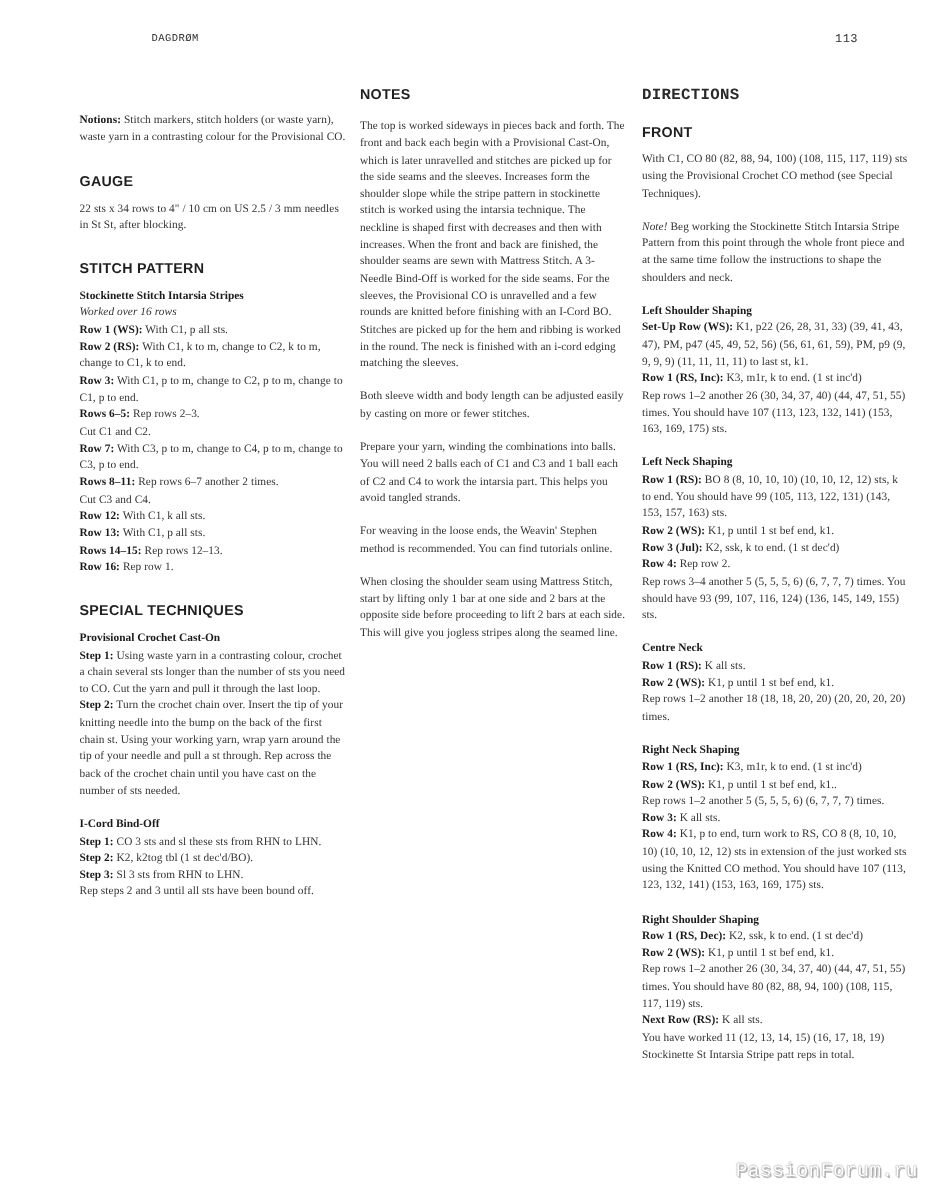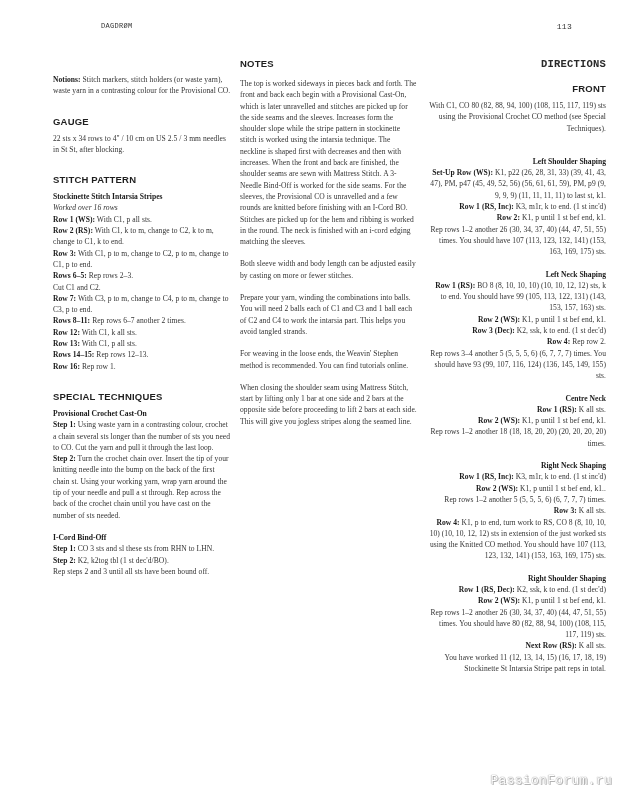--- a/index.html
+++ b/index.html
@@ -11,21 +11,21 @@
   .running-head {
     position: absolute; top: 22px;
     font-family: "Liberation Mono", "DejaVu Sans Mono", monospace;
     font-size: 7px; letter-spacing: 0.3px; color: #333;
   }
   .running-head.left { left: 53px; padding-left: 48px; }
   .running-head.right { right: 54px; font-family: Liberation Mono, monospace; font-size: 8px; }
   .col { position: absolute; top: 58px; }
   .col1 { left: 53px; width: 178px; margin-top: 16px; }
   .col2 { left: 240px; width: 178px; }
-  .col3 { left: 428px; width: 178px; text-align: right; }
+  .col3 { left: 428px; width: 178px; }
   .p {
     font-family: "Liberation Serif", "DejaVu Serif", serif;
     font-size: 7.55px; line-height: 11.3px; margin: 0; color: #333;
     letter-spacing: 0.05px;
   }
   .p b { color: #1a1a1a; font-weight: bold; }
   .p i { font-style: italic; }
   .h-sans {
     font-family: "Liberation Sans", "DejaVu Sans", sans-serif;
     font-weight: bold; font-size: 9.5px; letter-spacing: 0.2px;
@@ -63,38 +63,40 @@
   <p class="sub">Stockinette Stitch Intarsia Stripes</p>
   <p class="p"><i>Worked over 16 rows</i></p>
   <div id="sp-rows">
       <p class="p"><b>Row 1 (WS):</b><span> With C1, p all sts.</span></p>
       <p class="p"><b>Row 2 (RS):</b><span> With C1, k to m, change to C2, k to m, change to C1, k to end.</span></p>
       <p class="p"><b>Row 3:</b><span> With C1, p to m, change to C2, p to m, change to C1, p to end.</span></p>
       <p class="p"><b>Rows 6–5:</b><span> Rep rows 2–3.</span></p>
       <p class="p"><span>Cut C1 and C2.</span></p>
       <p class="p"><b>Row 7:</b><span> With C3, p to m, change to C4, p to m, change to C3, p to end.</span></p>
       <p class="p"><b>Rows 8–11:</b><span> Rep rows 6–7 another 2 times.</span></p>
+      <p class="p"><span>Cut C3 and C4.</span></p>
       <p class="p"><b>Row 12:</b><span> With C1, k all sts.</span></p>
       <p class="p"><b>Row 13:</b><span> With C1, p all sts.</span></p>
       <p class="p"><b>Rows 14–15:</b><span> Rep rows 12–13.</span></p>
       <p class="p"><b>Row 16:</b><span> Rep row 1.</span></p>
     </div>
   <div class="gap-l"></div>
   <h3 class="h-sans">SPECIAL TECHNIQUES</h3>
   <div style="height:6px"></div>
   <p class="sub">Provisional Crochet Cast-On</p>
   <div id="prov-steps">
       <p class="p"><b>Step 1:</b><span> Using waste yarn in a contrasting colour, crochet a chain several sts longer than the number of sts you need to CO. Cut the yarn and pull it through the last loop.</span></p>
       <p class="p"><b>Step 2:</b><span> Turn the crochet chain over. Insert the tip of your knitting needle into the bump on the back of the first chain st. Using your working yarn, wrap yarn around the tip of your needle and pull a st through. Rep across the back of the crochet chain until you have cast on the number of sts needed.</span></p>
     </div>
   <div class="gap-s"></div>
   <p class="sub">I-Cord Bind-Off</p>
   <div id="icord-steps">
       <p class="p"><b>Step 1:</b><span> CO 3 sts and sl these sts from RHN to LHN.</span></p>
       <p class="p"><b>Step 2:</b><span> K2, k2tog tbl (1 st dec'd/BO).</span></p>
+      <p class="p"><b>Step 3:</b><span> Sl 3 sts from RHN to LHN.</span></p>
     </div>
   <p class="p">Rep steps 2 and 3 until all sts have been bound off.</p>
 </div>
 
 <div class="col col2">
   <h3 class="h-sans">NOTES</h3>
   <div style="height:9px"></div>
   <div id="notes-paras">
       <p class="p">The top is worked sideways in pieces back and forth. The front and back each begin with a Provisional Cast-On, which is later unravelled and stitches are picked up for the side seams and the sleeves. Increases form the shoulder slope while the stripe pattern in stockinette stitch is worked using the intarsia technique. The neckline is shaped first with decreases and then with increases. When the front and back are finished, the shoulder seams are sewn with Mattress Stitch. A 3-Needle Bind-Off is worked for the side seams. For the sleeves, the Provisional CO is unravelled and a few rounds are knitted before finishing with an I-Cord BO. Stitches are picked up for the hem and ribbing is worked in the round. The neck is finished with an i-cord edging matching the sleeves.</p>
       <div class="gap-s"></div>
@@ -108,32 +110,32 @@
     </div>
 </div>
 
 <div class="col col3">
   <h2 class="h-mono">DIRECTIONS</h2>
   <div style="height:13px"></div>
   <h3 class="h-sans">FRONT</h3>
   <div style="height:6px"></div>
   <p class="p">With C1, CO 80 (82, 88, 94, 100) (108, 115, 117, 119) sts using the Provisional Crochet CO method (see Special Techniques).</p>
   <div class="gap-s"></div>
+  <p class="p"><i>Note!</i><span> Beg working the Stockinette Stitch Intarsia Stripe Pattern from this point through the whole front piece and at the same time follow the instructions to shape the shoulders and neck.</span></p>
   <div id="dir-blocks">
       <div class="gap-s"></div>
       <p class="sub">Left Shoulder Shaping</p>
       <p class="p"><b>Set-Up Row (WS):</b><span> K1, p22 (26, 28, 31, 33) (39, 41, 43, 47), PM, p47 (45, 49, 52, 56) (56, 61, 61, 59), PM, p9 (9, 9, 9, 9) (11, 11, 11, 11) to last st, k1.</span></p>
       <p class="p"><b>Row 1 (RS, Inc):</b><span> K3, m1r, k to end. (1 st inc'd)</span></p>
-      <p class="p"><b>Row 2:</b><span> K1, p until 1 st bef end, k1.</span></p>
       <p class="p"><span>Rep rows 1–2 another 26 (30, 34, 37, 40) (44, 47, 51, 55) times. You should have 107 (113, 123, 132, 141) (153, 163, 169, 175) sts.</span></p>
       <div class="gap-s"></div>
       <p class="sub">Left Neck Shaping</p>
       <p class="p"><b>Row 1 (RS):</b><span> BO 8 (8, 10, 10, 10) (10, 10, 12, 12) sts, k to end. You should have 99 (105, 113, 122, 131) (143, 153, 157, 163) sts.</span></p>
       <p class="p"><b>Row 2 (WS):</b><span> K1, p until 1 st bef end, k1.</span></p>
-      <p class="p"><b>Row 3 (Dec):</b><span> K2, ssk, k to end. (1 st dec'd)</span></p>
+      <p class="p"><b>Row 3 (Jul):</b><span> K2, ssk, k to end. (1 st dec'd)</span></p>
       <p class="p"><b>Row 4:</b><span> Rep row 2.</span></p>
       <p class="p"><span>Rep rows 3–4 another 5 (5, 5, 5, 6) (6, 7, 7, 7) times. You should have 93 (99, 107, 116, 124) (136, 145, 149, 155) sts.</span></p>
       <div class="gap-s"></div>
       <p class="sub">Centre Neck</p>
       <p class="p"><b>Row 1 (RS):</b><span> K all sts.</span></p>
       <p class="p"><b>Row 2 (WS):</b><span> K1, p until 1 st bef end, k1.</span></p>
       <p class="p"><span>Rep rows 1–2 another 18 (18, 18, 20, 20) (20, 20, 20, 20) times.</span></p>
       <div class="gap-s"></div>
       <p class="sub">Right Neck Shaping</p>
       <p class="p"><b>Row 1 (RS, Inc):</b><span> K3, m1r, k to end. (1 st inc'd)</span></p>

